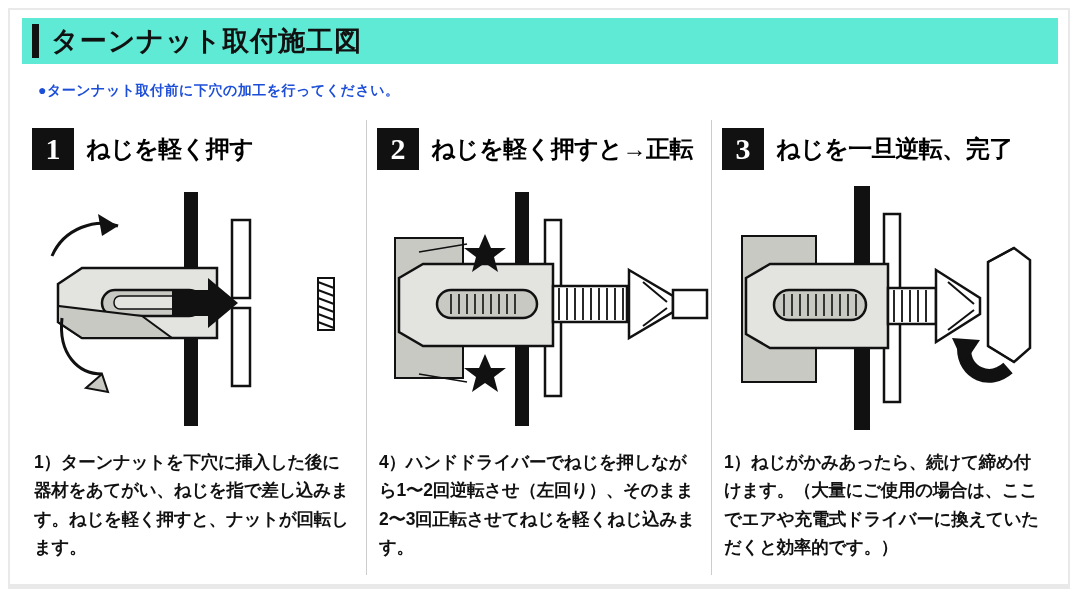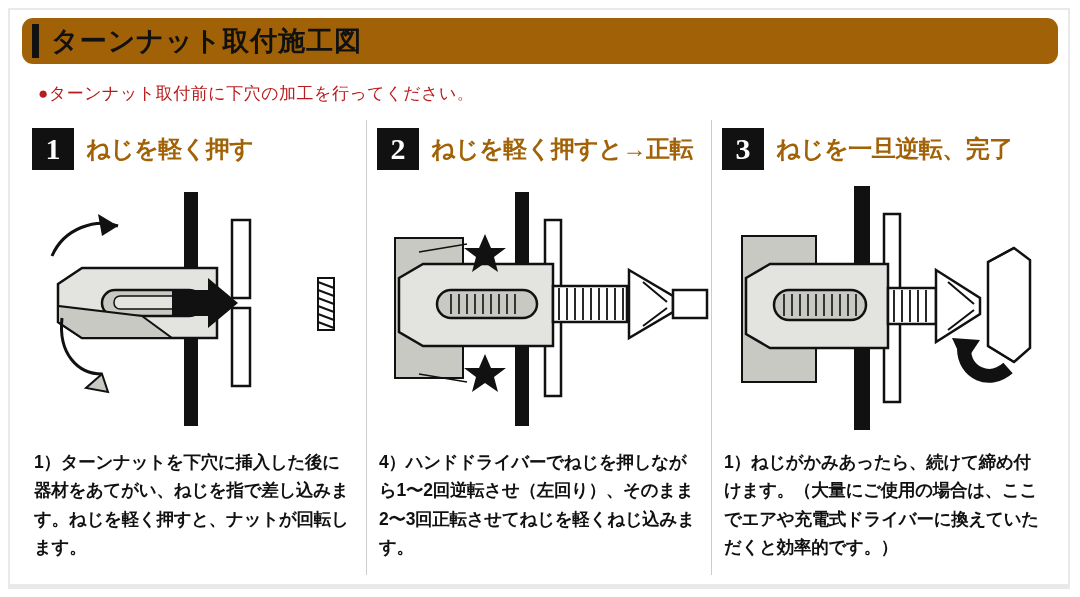--- a/index.html
+++ b/index.html
@@ -26,46 +26,45 @@
     border: 2px solid #e9e9e9;
     box-sizing: border-box;
     background: #ffffff;
   }
   .title-bar {
     position: absolute;
     left: 22px;
     top: 18px;
     width: 1036px;
     height: 46px;
-    background: #a16207;
+    background: #5eead4;
     display: flex;
     align-items: center;
-    border-radius: 11px;
   }
   .title-bar .accent {
     width: 7px;
     height: 34px;
     background: #111111;
     margin-left: 10px;
     margin-right: 12px;
   }
   .title-text {
     font-size: 27px;
     font-weight: bold;
     letter-spacing: 1px;
     color: #111111;
     line-height: 1;
   }
   .subtitle {
     position: absolute;
     left: 38px;
     top: 82px;
-    font-size: 17px;
-    font-weight: normal;
-    color: #b91c1c;
+    font-size: 14px;
+    font-weight: bold;
+    color: #1d4ed8;
     letter-spacing: 0.5px;
   }
 
   .panels {
     position: absolute;
     left: 22px;
     top: 120px;
     width: 1036px;
     height: 455px;
     display: flex;
@@ -95,21 +94,21 @@
     font-weight: bold;
     display: flex;
     align-items: center;
     justify-content: center;
     font-family: "Liberation Serif", serif;
   }
   .step-label {
     margin-left: 12px;
     font-size: 24px;
     font-weight: bold;
-    color: #a16207;
+    color: #000000;
     white-space: nowrap;
     letter-spacing: -0.5px;
   }
   .figure {
     position: absolute;
     left: 0;
     top: 58px;
     width: 345px;
     height: 262px;
   }

